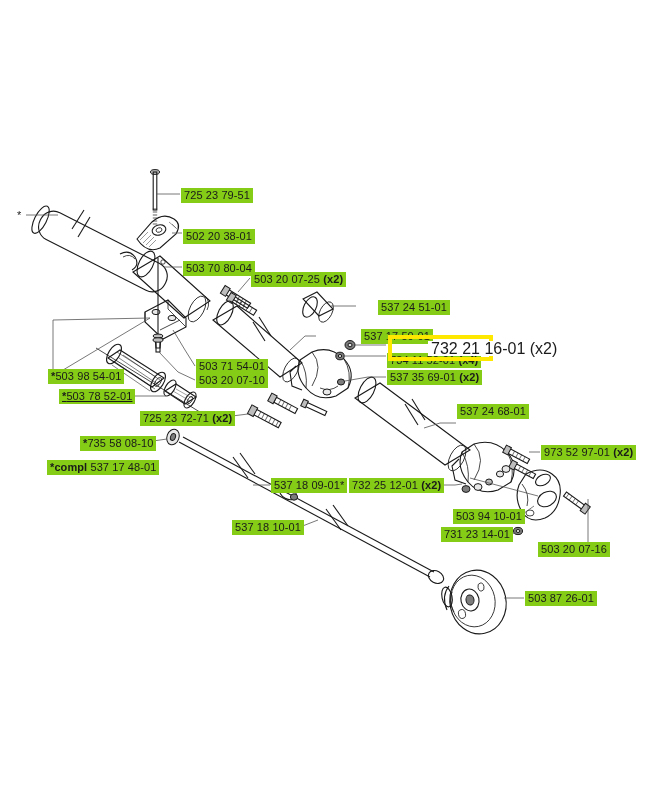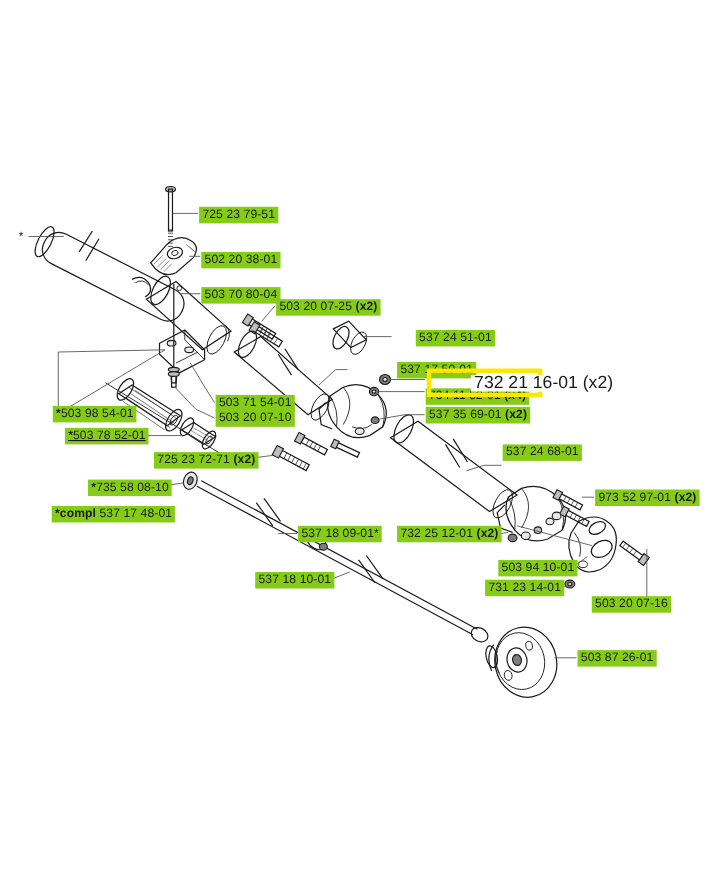--- a/index.html
+++ b/index.html
@@ -465,21 +465,21 @@
   <div class="callout" style="left:80px; top:436px;"><span class="pfx">*</span><span>735 58 08-10</span></div>
 
   <div class="callout" style="left:47px; top:460px;"><span class="pfx">*compl</span> <span>537 17 48-01</span></div>
 
   <div class="callout" style="left:457px; top:404px;"><span>537 24 68-01</span></div>
 
   <div class="callout" style="left:541px; top:445px;"><span>973 52 97-01</span> <b>(x2)</b></div>
 
   <div class="callout" style="left:271px; top:478px;"><span>537 18 09-01</span><span>*</span></div>
 
-  <div class="callout" style="left:349px; top:478px;margin-left:12px;"><span>732 25 12-01</span> <b>(x2)</b></div>
+  <div class="callout" style="left:349px; top:478px;"><span>732 25 12-01</span> <b>(x2)</b></div>
 
   <div class="callout" style="left:453px; top:509px;"><span>503 94 10-01</span></div>
 
   <div class="callout" style="left:232px; top:520px;"><span>537 18 10-01</span></div>
 
   <div class="callout" style="left:441px; top:527px;"><span>731 23 14-01</span></div>
 
   <div class="callout" style="left:538px; top:542px;text-align:right;"><span>503 20 07-16</span></div>
 
   <div class="callout" style="left:525px; top:591px;"><span>503 87 26-01</span></div>

